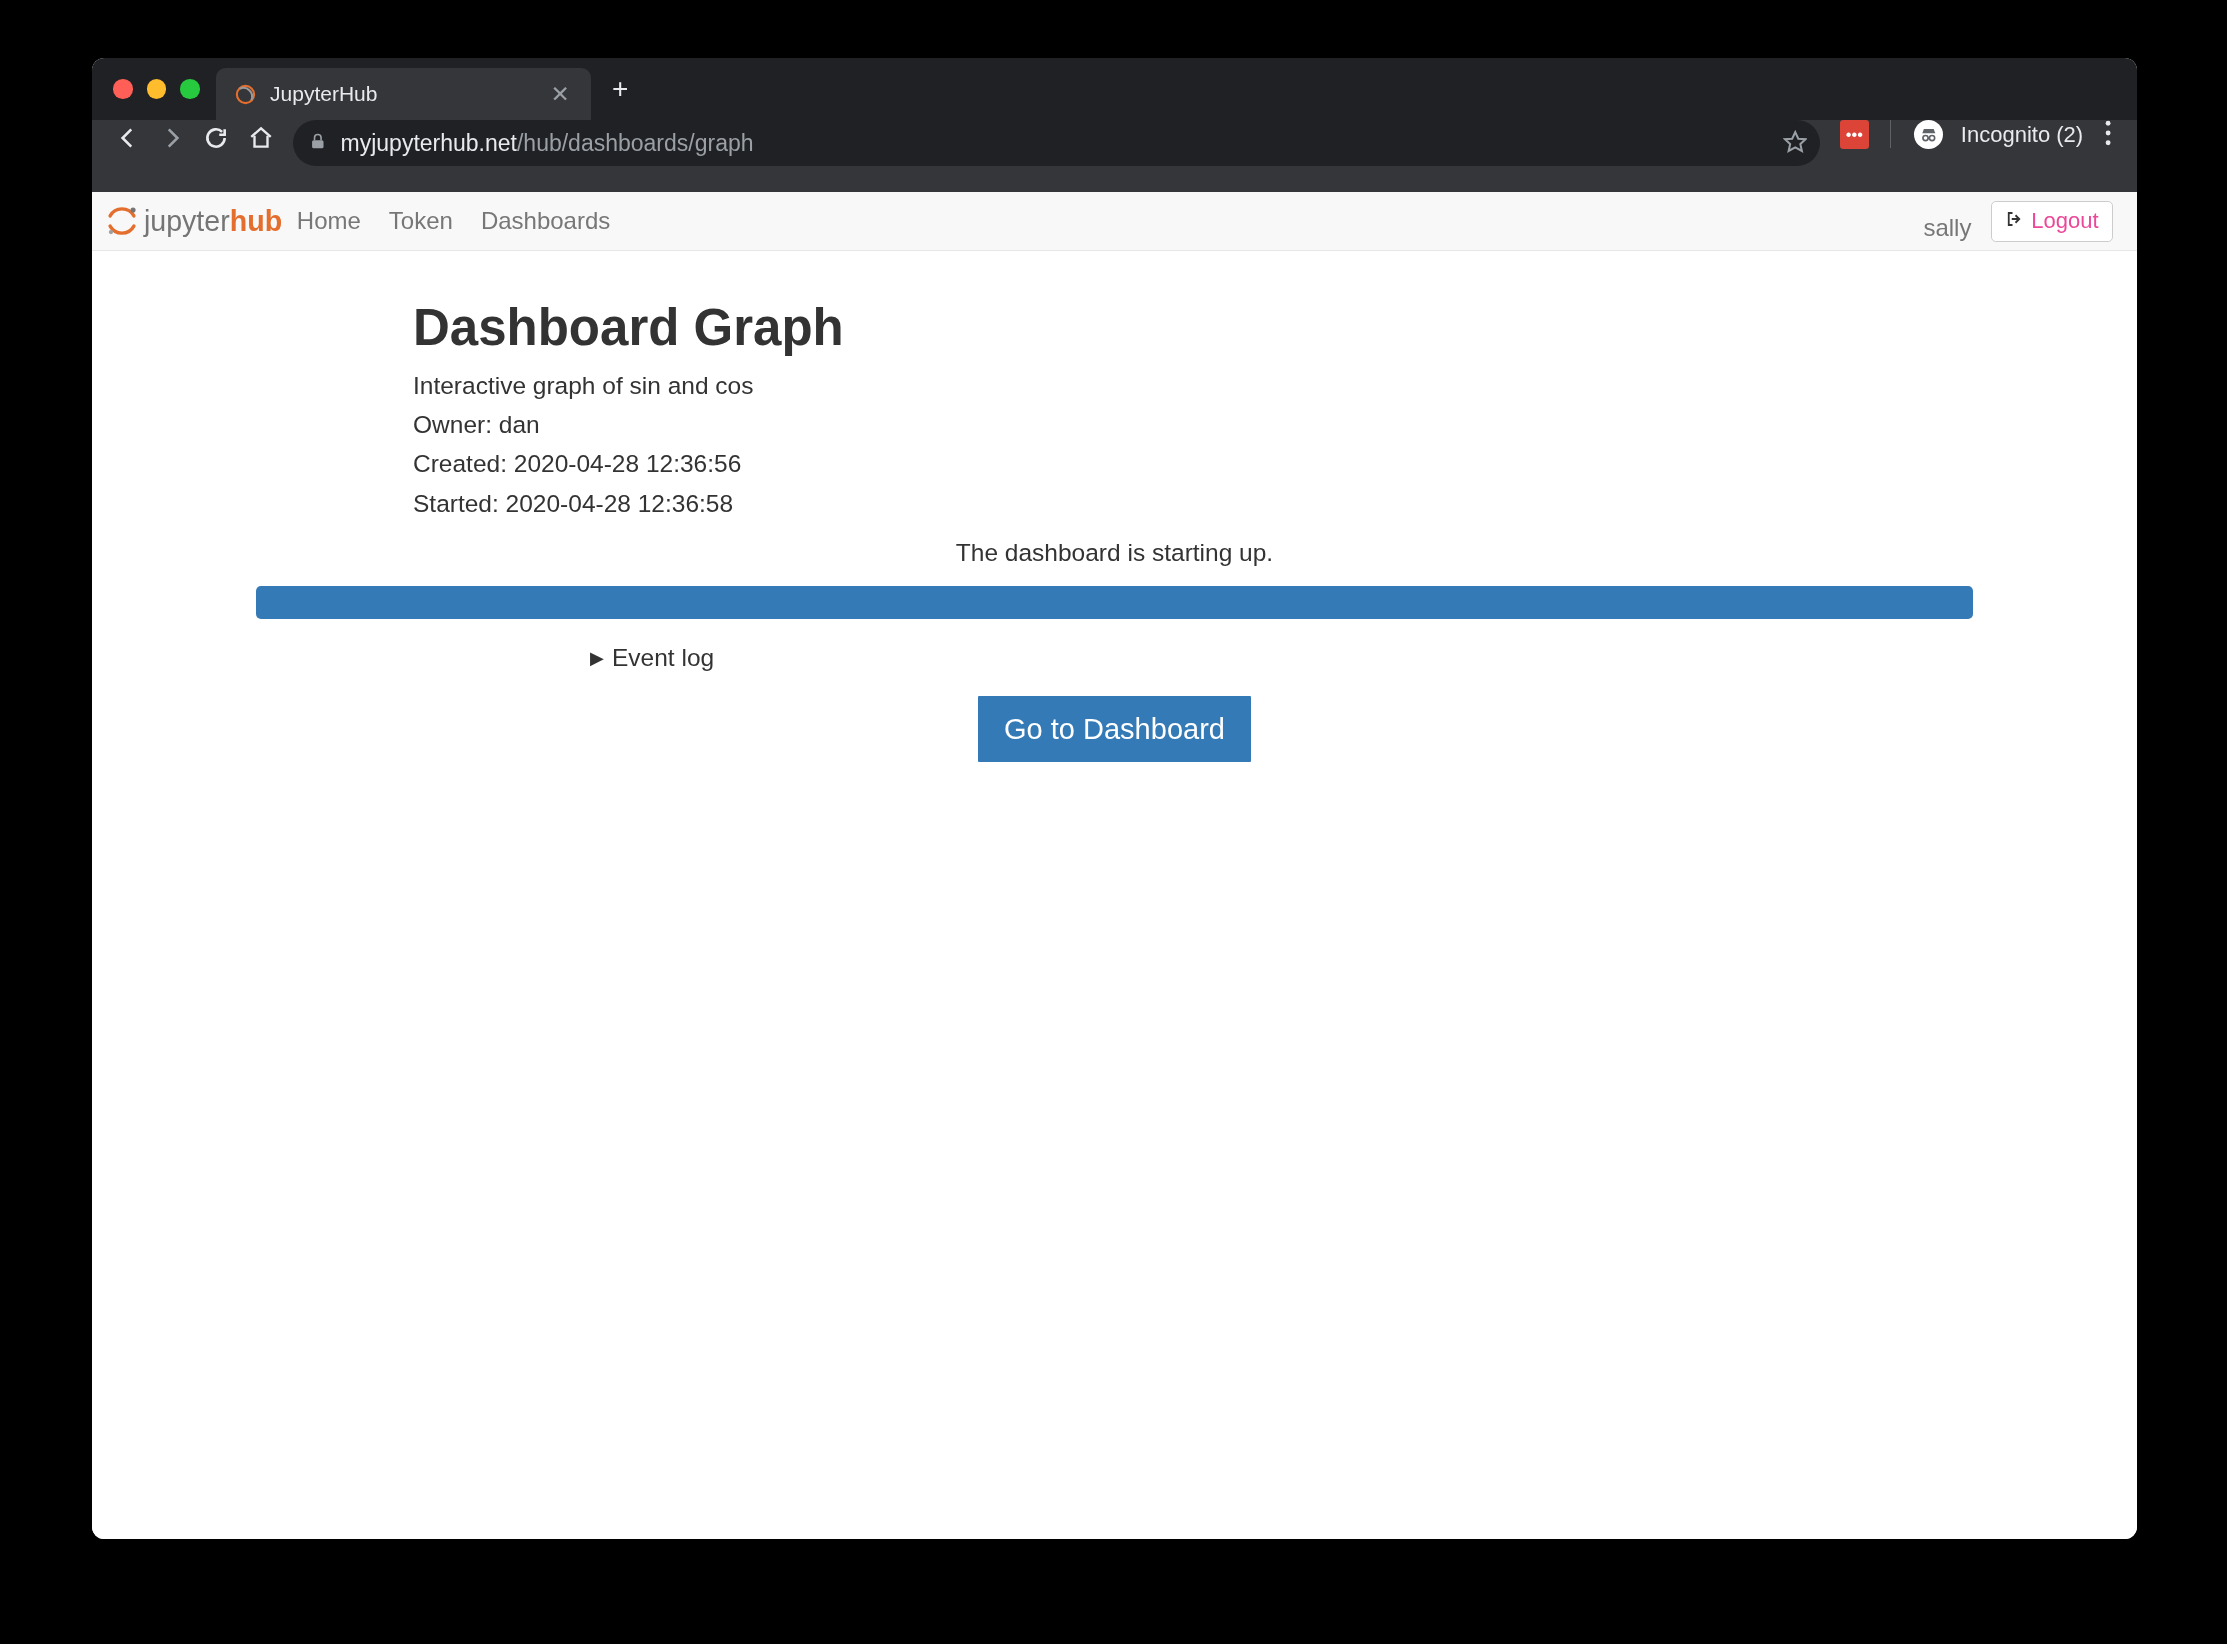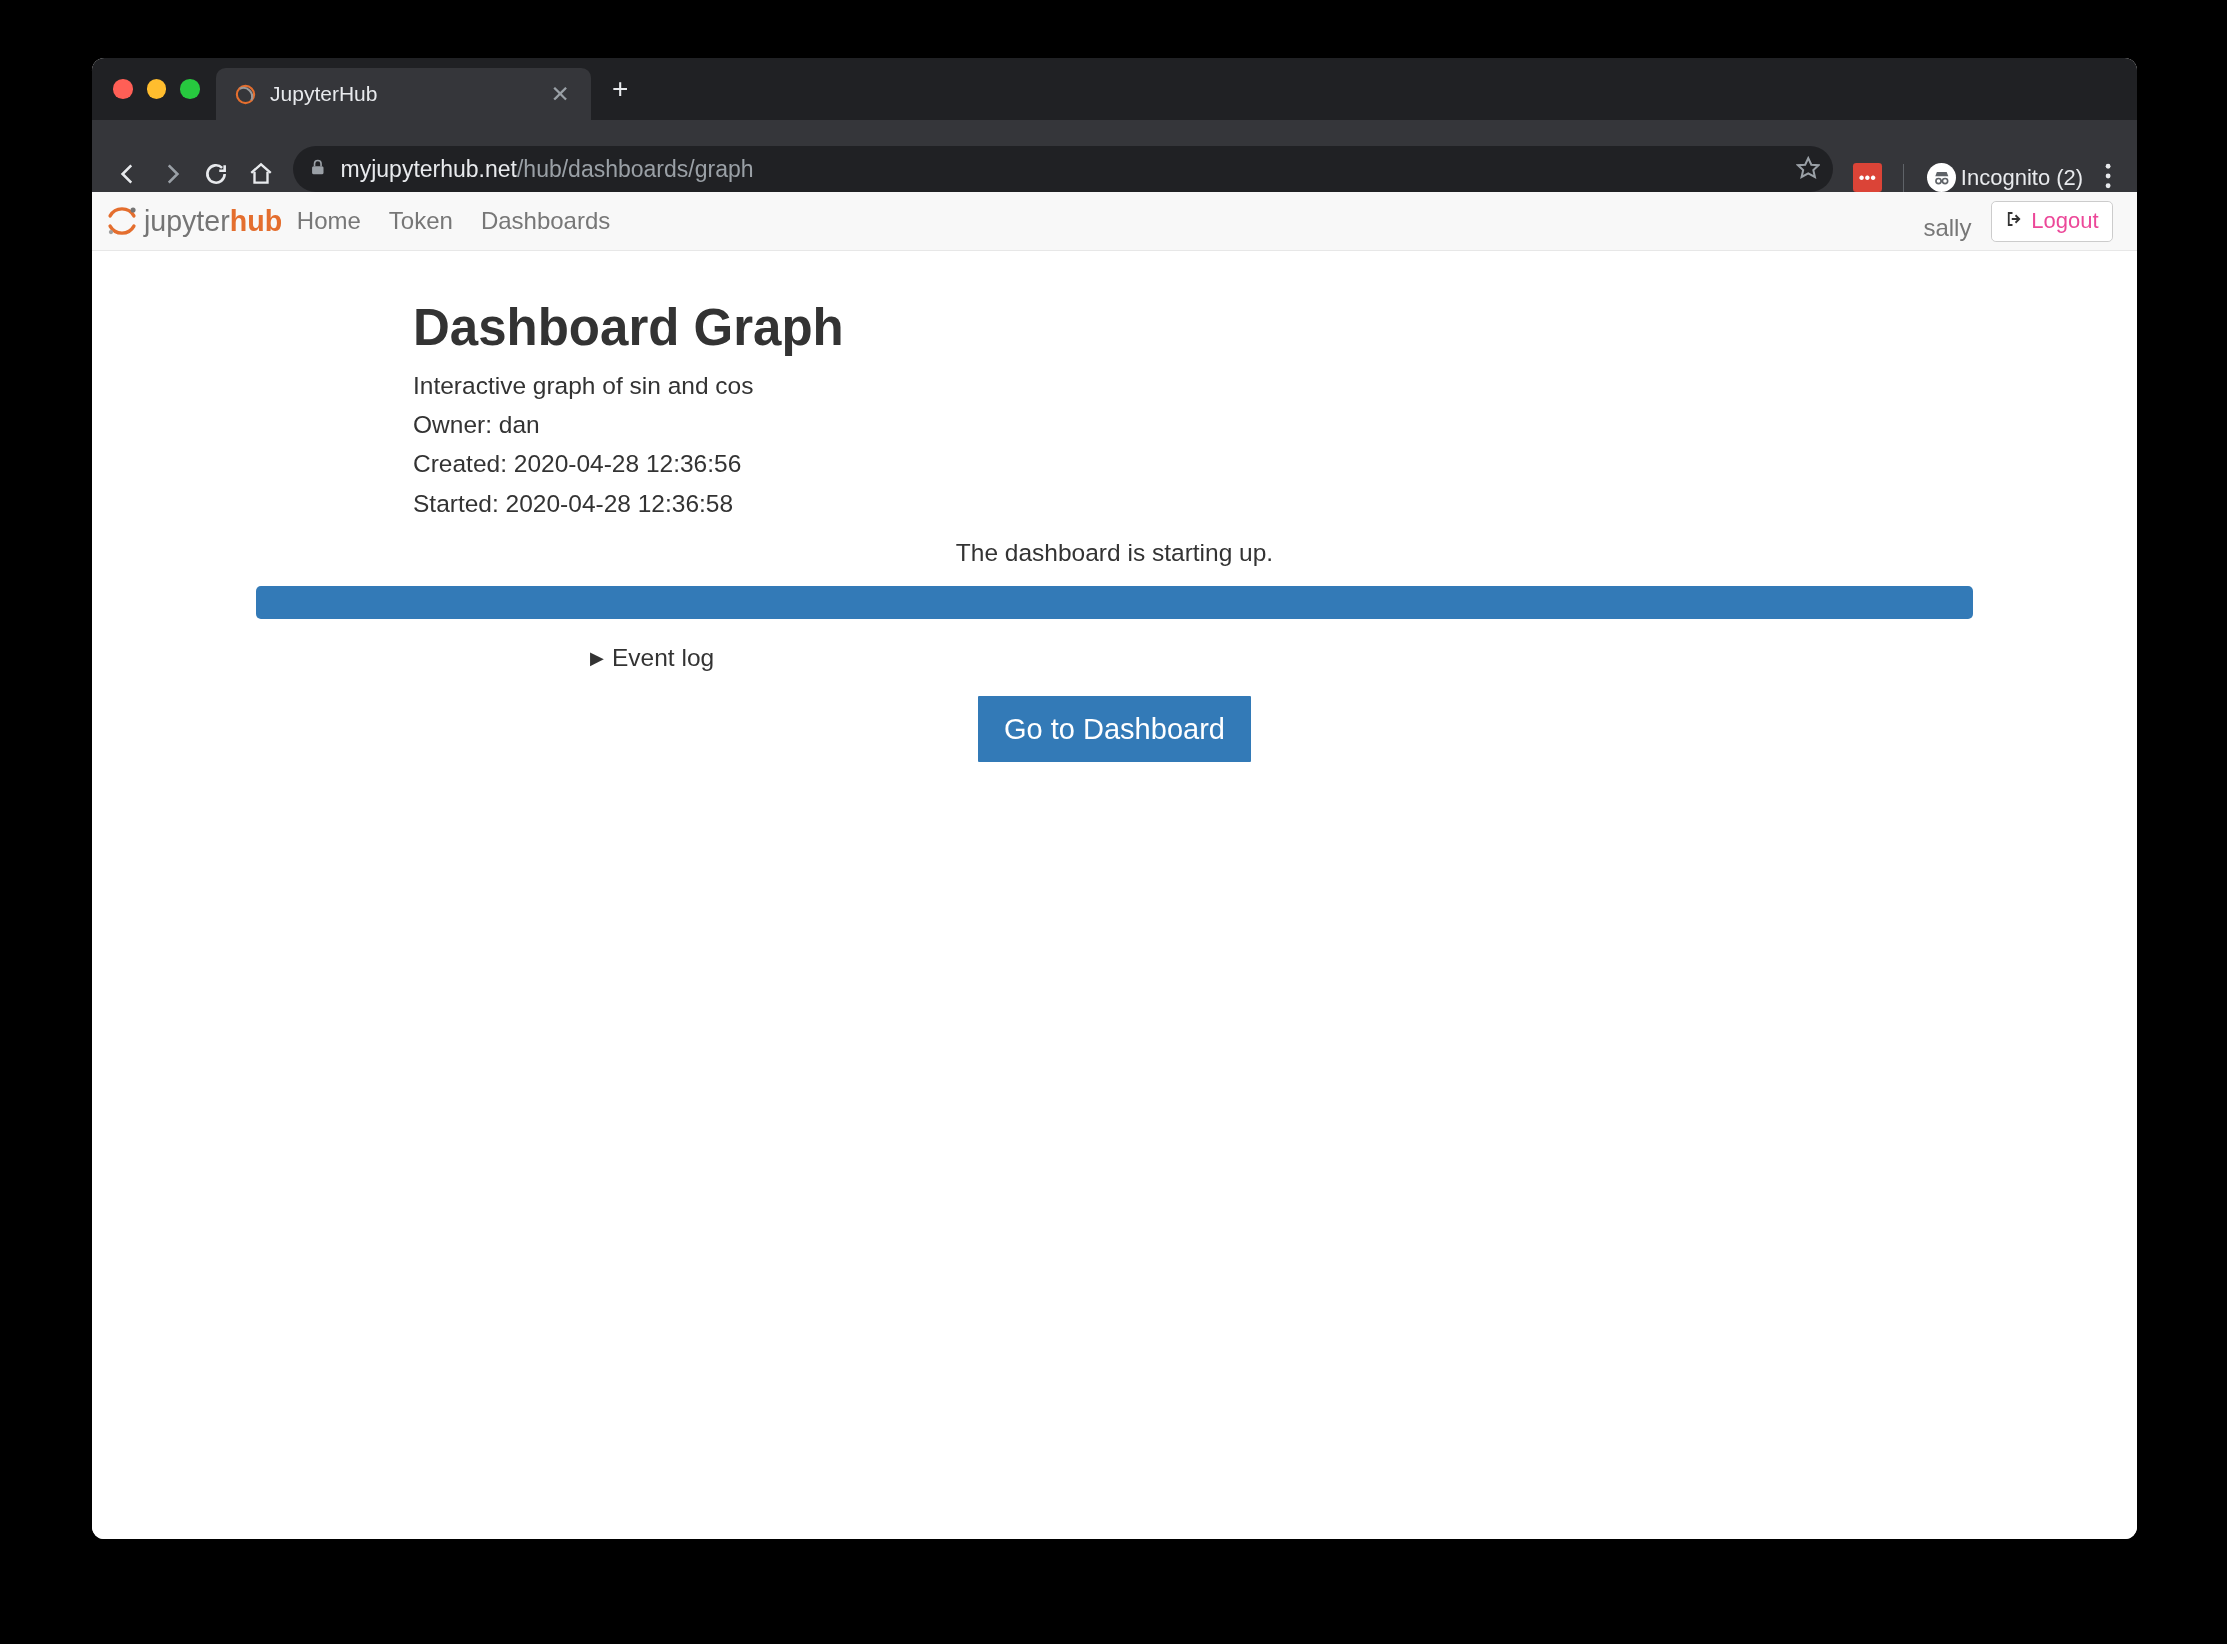--- a/index.html
+++ b/index.html
@@ -51,21 +51,21 @@
       gap:13px;
     }
     .tab .favicon { width:23px; height:23px; display:flex; align-items:center; justify-content:center;}
     .tab .title { color:#e8eaed; font-size:21px; flex:1; }
     .tab .close { color:#9aa0a6; font-size:23px; cursor:pointer; padding:0 4.9px;}
     .newtab { color:#e8eaed; font-size:28px; padding:0 21px; cursor:pointer; align-self:center;}
     .addrbar {
       height: 72px;
       background:#35363a;
       display:flex;
-      align-items:flex-end;
+      align-items:flex-start;
       padding: 0 18px;
       gap: 8.2px;
     }
     .nav-btn {
       width:36px; height:36px;
       display:flex; align-items:center; justify-content:center;
       color:#9aa0a6; cursor:pointer;
       border-radius:50%;
     }
     .nav-btn.active { color:#e8eaed;}
@@ -96,21 +96,21 @@
     .ext {
       width:29px; height:29px;
       background:#db4437;
       border-radius:3.3px;
       display:flex;align-items:center;justify-content:center;
       color:#fff; font-size:16.3px;
       margin:0 4.9px;
     }
     .divider { width:0.8px; height:28px; background:#5f6368; margin:0 8.2px;}
     .incognito {
-      display:flex; align-items:center; gap:5px;
+      display:flex; align-items:center; gap:18px;
       color:#e8eaed; font-size:22px;
       padding:0 6.5px;
     }
     .incognito .badge {
       width:29px;height:29px;background:#fff;border-radius:50%;
       display:flex;align-items:center;justify-content:center;color:#333;
     }
     .kebab { color:#e8eaed; padding:0 6.5px; cursor:pointer;}
     .kebab svg{width:8.2px;height:26px;}
 

